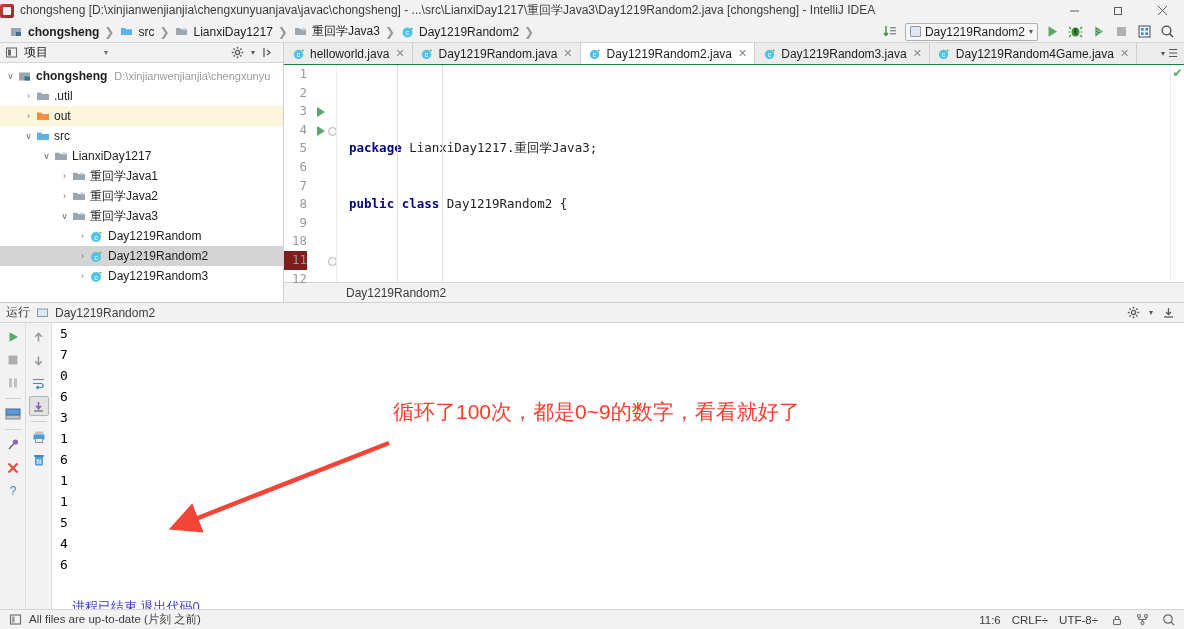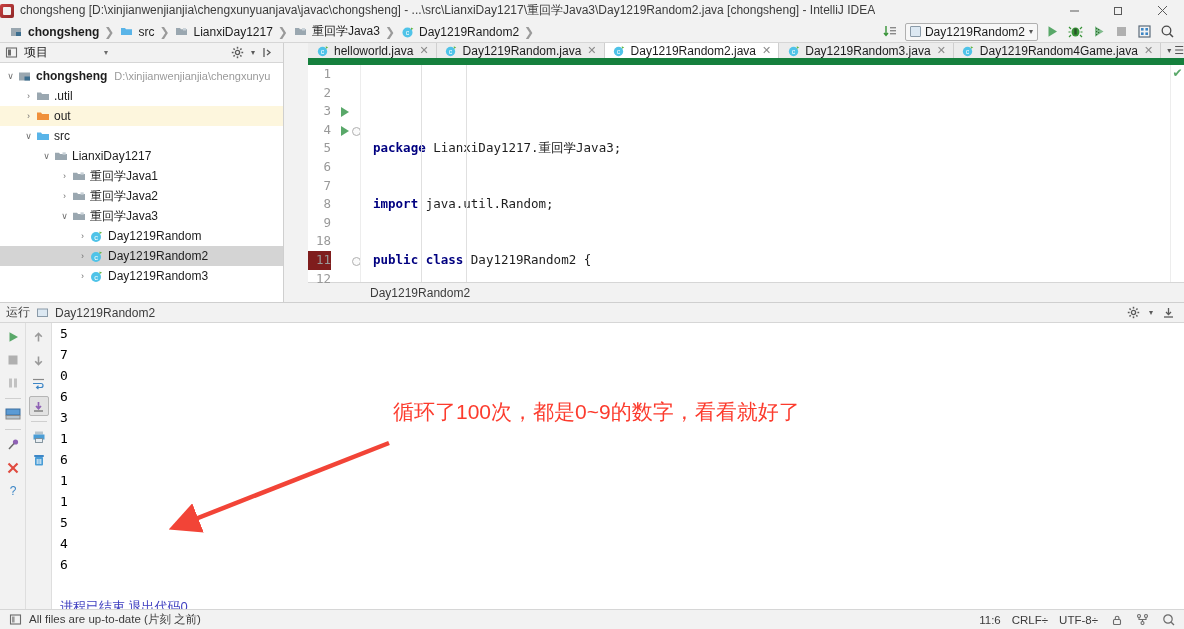--- a/index.html
+++ b/index.html
@@ -50,21 +50,21 @@
   .nav-right { margin-left:auto; display:flex; align-items:center; gap:6px; padding-right:8px; }
   .runconfig {
     display:flex; align-items:center; gap:4px; border:1px solid #b0b0b0; background:#f7f7f7;
     height:18px; padding:0 4px; border-radius:2px; font-size:12px;
   }
   .runconfig-icon { width:11px; height:11px; border:1px solid #8a9aa8; background:#dce8f2; border-radius:1px; }
   .caret { font-size:8px; color:#555; }
   .tool-ico { width:17px; height:17px; display:flex; align-items:center; justify-content:center; }
 
   
-  .main { flex:1 1 auto; display:flex; min-height:0;gap:24px; }
+  .main { flex:1 1 auto; display:flex; min-height:0; }
 
   
   .sidebar { width:284px; flex:0 0 284px; display:flex; flex-direction:column;
              background:#fff; border-right:1px solid #cfcfcf; }
   .sidebar-header { height:20px; display:flex; align-items:center; background:#f2f2f2;
                     border-bottom:1px solid #d6d6d6; padding:0 4px; flex:0 0 20px; }
   .sidebar-title { font-size:12px; margin-left:5px; color:#1d1d1d; }
   .sb-hdr-right { margin-left:auto; display:flex; align-items:center; gap:6px; padding-right:3px; }
   .tree { flex:1 1 auto; overflow:hidden; padding-top:3px; background:#fff; font-size:12px; }
   .tree-row { height:20px; display:flex; align-items:center; white-space:nowrap; padding-right:4px; }
@@ -73,21 +73,21 @@
   .arrow { width:13px; flex:0 0 13px; display:flex; align-items:center; justify-content:center;
            color:#6e6e6e; font-size:9px; }
   .tree-label { margin-left:4px; }
   .tree-label.bold { font-weight:bold; }
   .tree-path { margin-left:7px; color:#9a9a9a; font-size:11px; }
   .ico { width:15px; height:15px; flex:0 0 15px; display:inline-flex; align-items:center; justify-content:center; }
 
   
   .editor-wrap { flex:1 1 auto; display:flex; flex-direction:column; min-width:0; background:#fff; }
   .tabs { height:22px; display:flex; align-items:stretch; background:#ececec;
-          border-bottom:7px solid #15803d; flex:0 0 22px; overflow:hidden; }
+          border-bottom:1px solid #15803d; flex:0 0 22px; overflow:hidden; }
   .tab { display:flex; align-items:center; gap:4px; padding:0 7px; font-size:12px;
          border-right:1px solid #cfcfcf; background:#ececec; white-space:nowrap; color:#1d1d1d; }
   .tab.active { background:#ffffff; }
   .tab .x { color:#8a8a8a; font-size:11px; margin-left:2px; }
   .tabs-right { margin-left:auto; display:flex; align-items:center; gap:3px; padding:0 6px;
                 background:#ececec; color:#555; font-size:11px; }
 
   .code-area { flex:1 1 auto; display:flex; min-height:0; position:relative; background:#fff; }
   .gutter { width:52px; flex:0 0 52px; background:#fff; display:flex; }
   .linenos { width:28px; flex:0 0 28px; text-align:right; padding-right:5px;
@@ -124,21 +124,21 @@
                  align-items:center; padding-top:4px; gap:3px; border-right:1px solid #dedede; }
   .run-toolbar2 { width:26px; flex:0 0 26px; background:#f2f2f2; display:flex; flex-direction:column;
                   align-items:center; padding-top:4px; gap:3px; border-right:1px solid #dedede; }
   .tb-btn { width:20px; height:20px; display:flex; align-items:center; justify-content:center; }
   .tb-btn.boxed { border:1px solid #b5b5b5; background:#e2e2e2; border-radius:2px; }
   .tb-sep { width:16px; height:1px; background:#cfcfcf; margin:2px 0; }
   .console { flex:1 1 auto; background:#fff; position:relative; overflow:hidden;
              font-family:"DejaVu Sans Mono", monospace; font-size:13px; line-height:21px;
              padding:0 0 0 8px; }
   .console-line { height:21px; color:#000; }
-  .console-exit { color:#4040c0; font-family:"Liberation Sans", sans-serif; font-size:13px; }
+  .console-exit { color:#4040c0; font-family:"Liberation Sans", sans-serif; font-size:13px;margin-left:12px; }
   .annot { position:absolute; color:#fc3b2d; font-size:21px; font-family:"Liberation Sans", sans-serif;
            white-space:nowrap; }
 
   
   .statusbar { height:20px; flex:0 0 20px; display:flex; align-items:center; background:#f2f2f2;
                border-top:1px solid #d6d6d6; padding:8px 8px; font-size:11.5px; color:#3c3c3c; gap:6px; }
   .status-right { margin-left:auto; display:flex; align-items:center; gap:11px; }
 </style>
 </head>
 <body>
@@ -539,21 +539,20 @@
             <span class="run-arrow" style="top:60.6px"></span>
             <span class="fold" style="top:62px; left:16px"></span>
             <span class="fold" style="top:192px; left:16px"></span>
           </div>
         </div>
 
         <div class="code">
           <span class="vline" style="left:60px"></span>
           <span class="vline" style="left:105px"></span>
           <div class="cl"><span class="kw">package</span> LianxiDay1217.重回学Java3;</div>
-          <div class="cl"><span class="kw">import</span> java.util.Random;</div>
           <div class="cl"><span class="kw">public class</span> Day1219Random2 {</div>
           
           
           
           
           
           
           
           
           

